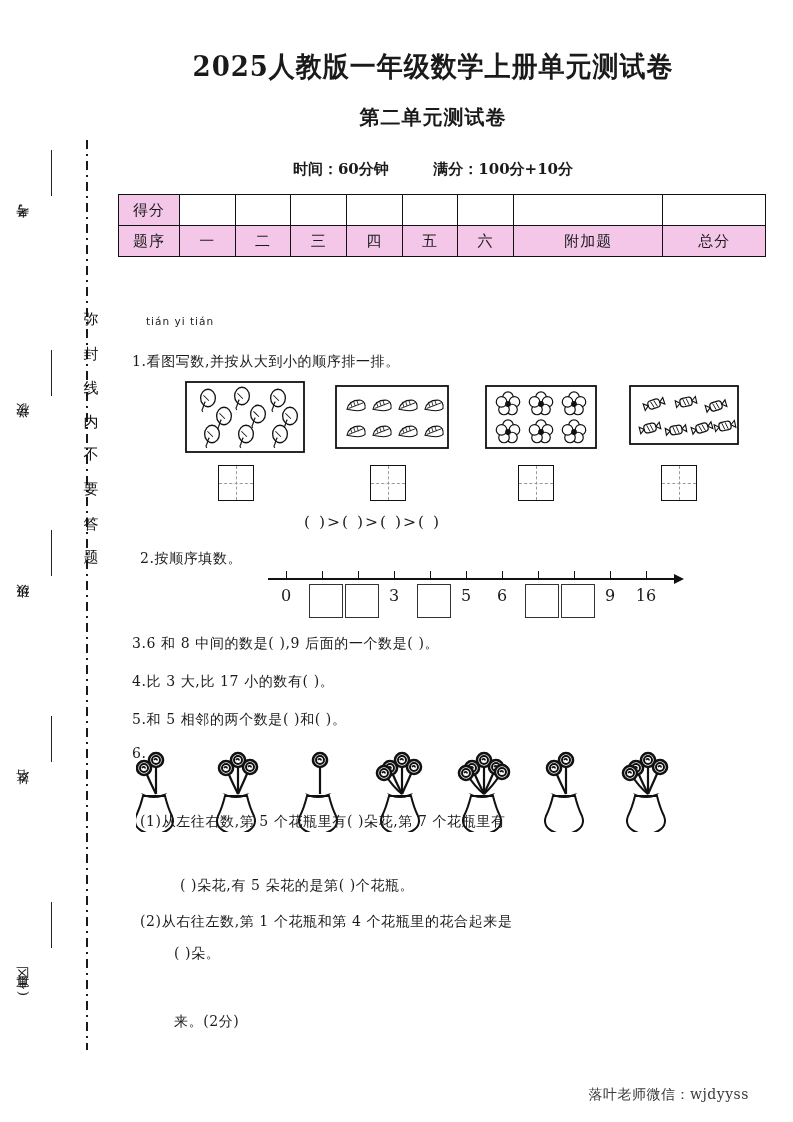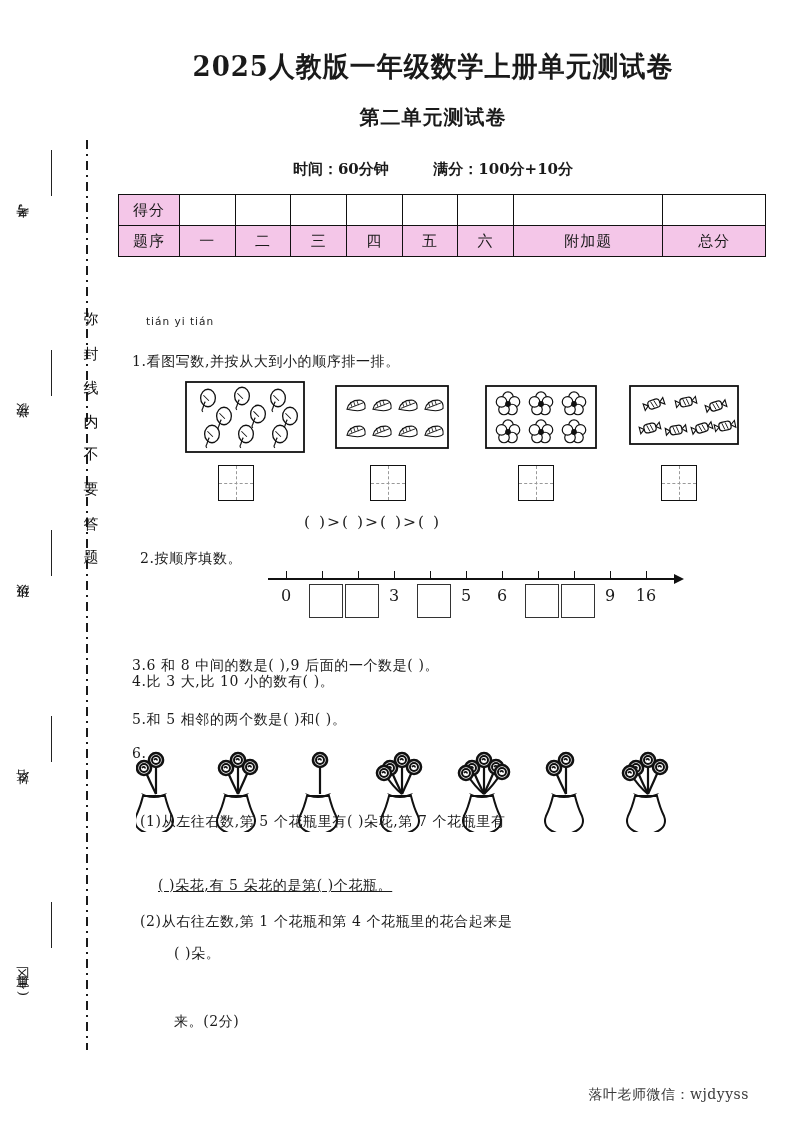--- a/index.html
+++ b/index.html
@@ -420,22 +420,22 @@
         <div class="nl-tick" style="left: 270px;"></div>
         <div class="nl-box" style="left: 257px;"></div>
         <div class="nl-tick" style="left: 306px;"></div>
         <div class="nl-box" style="left: 293px;"></div>
         <div class="nl-tick" style="left: 342px;"></div>
         <div class="nl-num" style="left: 329px;">9</div>
         <div class="nl-tick" style="left: 378px;"></div>
         <div class="nl-num" style="left: 365px;">16</div>
       </div>
 
-    <div class="qtext" style="top:630px;left:24px;margin-top:22px;">3.6 和 8 中间的数是(        ),9 后面的一个数是(        )。</div>
-    <div class="qtext" style="top:668px;left:24px;">4.比 3 大,比 10 小的数有(                        )。</div>
+    <div class="qtext" style="top:630px;left:24px;">3.6 和 8 中间的数是(        ),9 后面的一个数是(        )。</div>
+    <div class="qtext" style="top:668px;left:24px;">4.比 3 大,比 17 小的数有(                        )。</div>
     <div class="qtext" style="top:706px;left:24px;">5.和 5 相邻的两个数是(      )和(      )。</div>
 
     <div class="qtext" style="top:740px;left:24px;">6.</div>
     <svg id="vase-svg" style="position:absolute;top:746px;left:28px;" width="600" height="86">
         <g>
           <path d="M7 50 q-3 12 -7 20 q-3 8 3 13 q6 5 15 5 q9 0 15 -5 q6 -5 3 -13 q-4 -8 -7 -20 Z" fill="#fff" stroke="#111" stroke-width="2"></path>
           <path d="M5 47 q11 6 26 0 q-3 5 -13 5 q-10 0 -13 -5 Z" fill="#111"></path>
           <path d="M20 48 Q20 28 20 14" fill="none" stroke="#111" stroke-width="2.2"></path>
           <g transform="translate(20,14) scale(1)">
             <circle cx="0" cy="0" r="7" fill="#fff" stroke="#111" stroke-width="2.6"></circle>
@@ -583,20 +583,20 @@
           <path d="M512 48 Q503 41 494 27" fill="none" stroke="#111" stroke-width="2.2"></path>
           <g transform="translate(494,27) scale(1)">
             <circle cx="0" cy="0" r="7" fill="#fff" stroke="#111" stroke-width="2.6"></circle>
             <circle cx="0" cy="0" r="4" fill="#fff" stroke="#111" stroke-width="2"></circle>
             <path d="M-2 0 q2 -2.5 3.4 0.5" fill="none" stroke="#111" stroke-width="1.6"></path>
           </g>
         </g>
       </svg>
 
     <div class="qtext" style="top:808px;left:32px;">(1)从左往右数,第 5 个花瓶里有(     )朵花,第 7 个花瓶里有</div>
-    <div class="qtext" style="top:872px;left:50px;text-decoration:underline;">(     )朵花,有 5 朵花的是第(     )个花瓶。</div>
+    <div class="qtext" style="top:872px;left:72px;">(     )朵花,有 5 朵花的是第(     )个花瓶。</div>
     <div class="qtext" style="top:908px;left:32px;">(2)从右往左数,第 1 个花瓶和第 4 个花瓶里的花合起来是</div>
     <div class="qtext" style="top:940px;left:66px;">(     )朵。</div>
     <div class="qtext" style="top:1008px;left:66px;">来。(2分)</div>
 
     <div class="footer-note">落叶老师微信：wjdyyss</div>
   </div>
 </div>
 
 </body></html>

